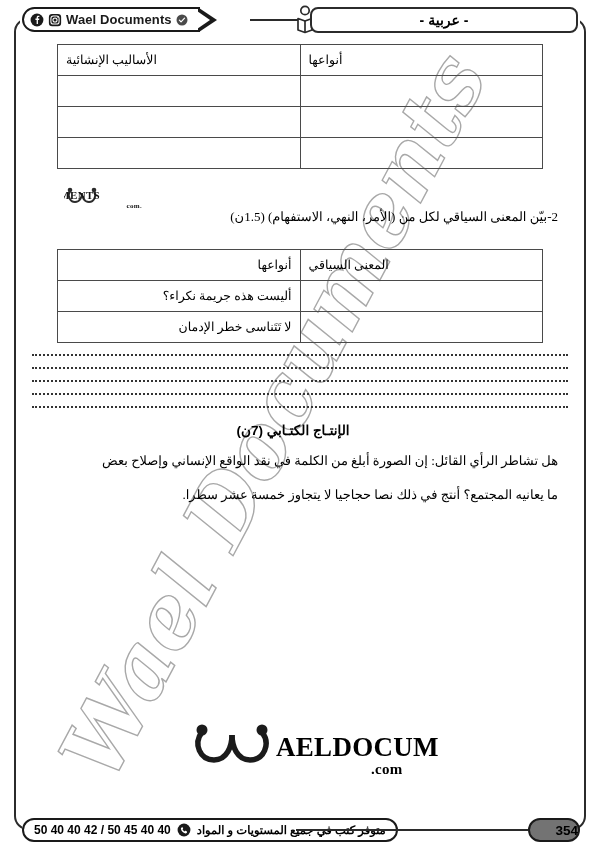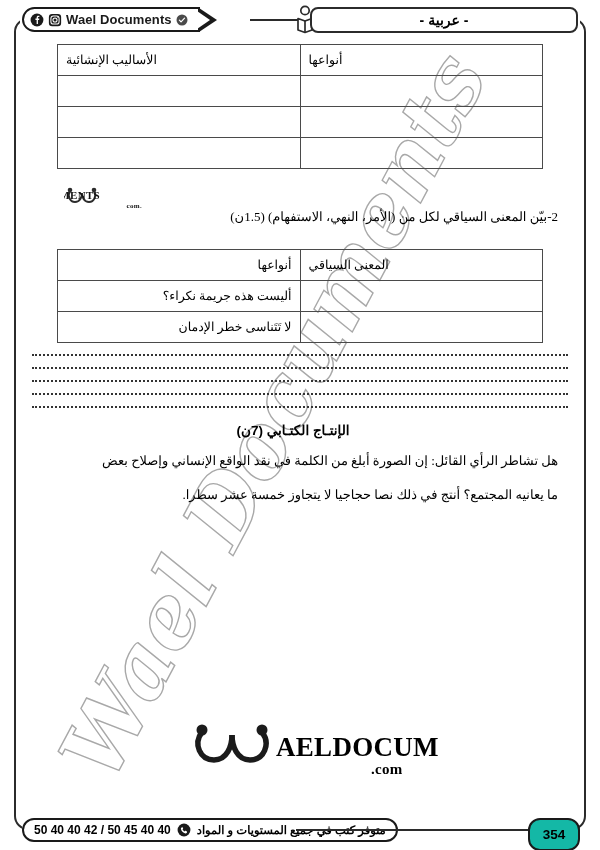--- a/index.html
+++ b/index.html
@@ -314,27 +314,26 @@
     top: 17px;
     width: 232px;
     height: 2px;
     background: #2b2b2b;
   }
   .page-pill {
     position: absolute;
     left: 528px;
     top: 6px;
     width: 52px;
-    height: 33px;
+    height: 24px;
     border: 2px solid #1a1a1a;
     border-radius: 12px;
-    background: #14b8a6;
-    display: flex;
-    align-items: center;
-    justify-content: center;
+    background: #737373;
+    display: flex;
+    align-items: center;
     box-sizing: border-box;
   }
   .page-pill span {
     font-family: "Liberation Sans", sans-serif;
     font-weight: bold;
     font-size: 13.5px;
   }
 </style>
 </head>
 <body>

